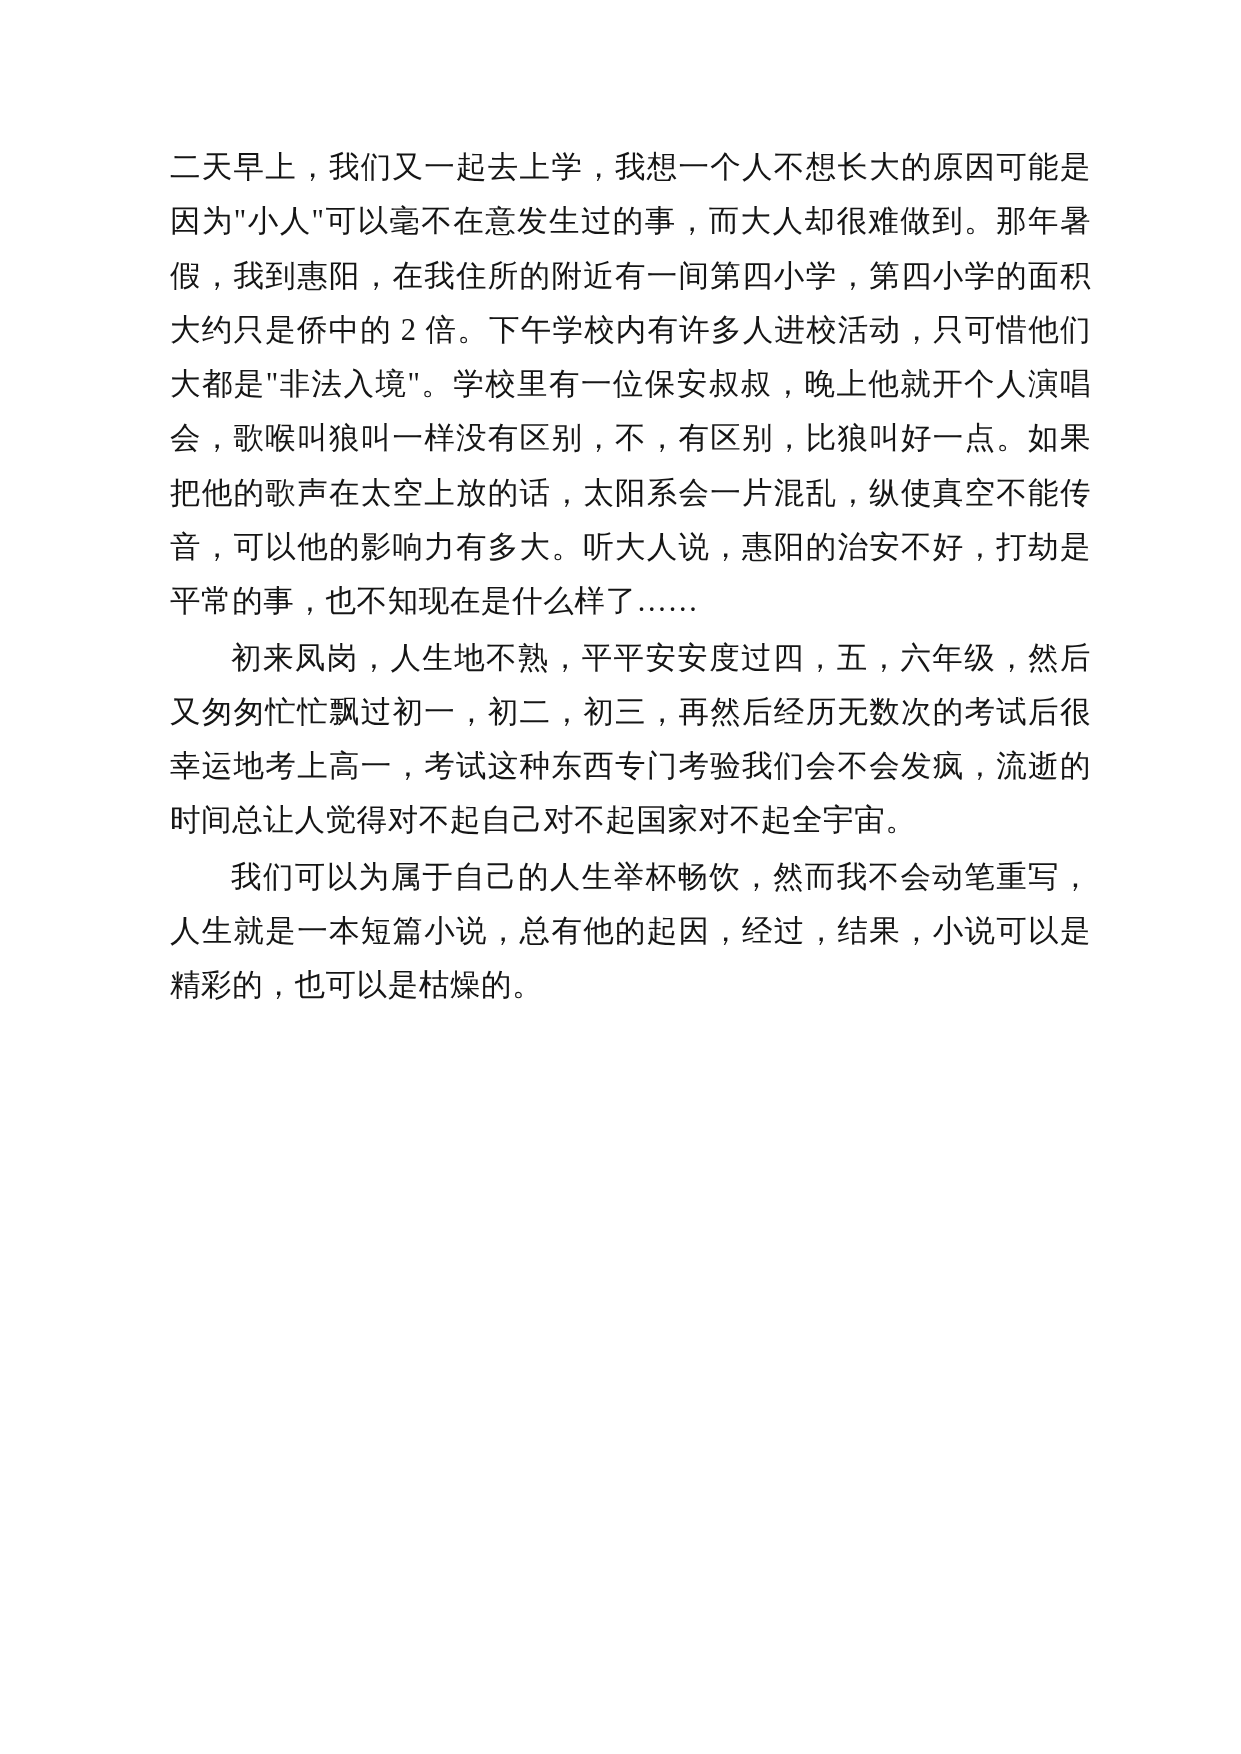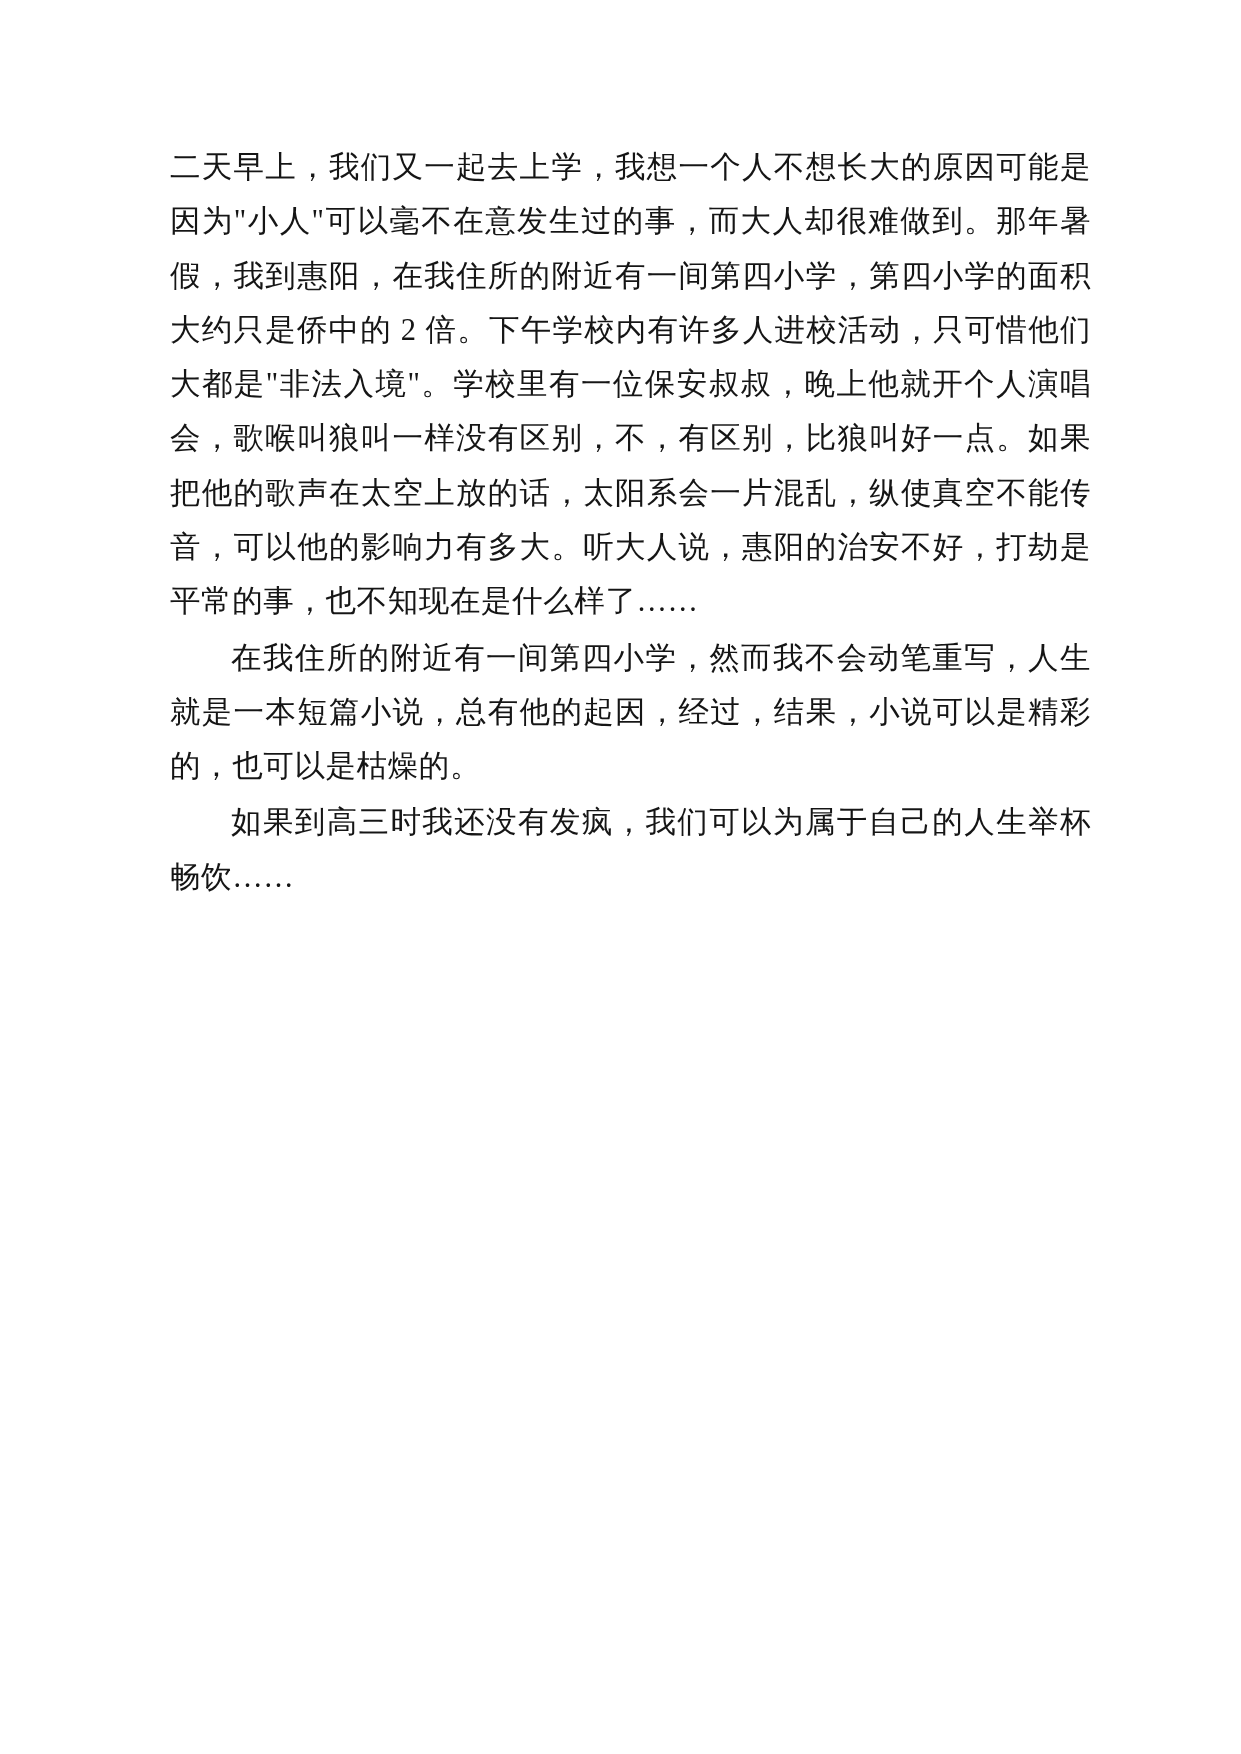--- a/index.html
+++ b/index.html
@@ -35,16 +35,16 @@
   .para.indent {
     text-indent: 2em;
   }
 </style>
 </head>
 <body>
 
 <div class="page">
   <div class="doc-body">
     <p class="para">二天早上，我们又一起去上学，我想一个人不想长大的原因可能是因为"小人"可以毫不在意发生过的事，而大人却很难做到。那年暑假，我到惠阳，在我住所的附近有一间第四小学，第四小学的面积大约只是侨中的 2 倍。下午学校内有许多人进校活动，只可惜他们大都是"非法入境"。学校里有一位保安叔叔，晚上他就开个人演唱会，歌喉叫狼叫一样没有区别，不，有区别，比狼叫好一点。如果把他的歌声在太空上放的话，太阳系会一片混乱，纵使真空不能传音，可以他的影响力有多大。听大人说，惠阳的治安不好，打劫是平常的事，也不知现在是什么样了……</p>
-    <p class="para indent">在我住所的附近有一间第四小学，然而我不会动笔重写，人生就是一本短篇小说，总有他的起因，经过，结果，小说可以是精彩的，也可以是枯燥的。</p>
-    <p class="para indent">如果到高三时我还没有发疯，我们可以为属于自己的人生举杯畅饮……</p>
+    <p class="para indent">初来凤岗，人生地不熟，平平安安度过四，五，六年级，然后又匆匆忙忙飘过初一，初二，初三，再然后经历无数次的考试后很幸运地考上高一，考试这种东西专门考验我们会不会发疯，流逝的时间总让人觉得对不起自己对不起国家对不起全宇宙。</p>
+    <p class="para indent">我们可以为属于自己的人生举杯畅饮，然而我不会动笔重写，人生就是一本短篇小说，总有他的起因，经过，结果，小说可以是精彩的，也可以是枯燥的。</p>
   </div>
 </div>
 
 </body></html>

